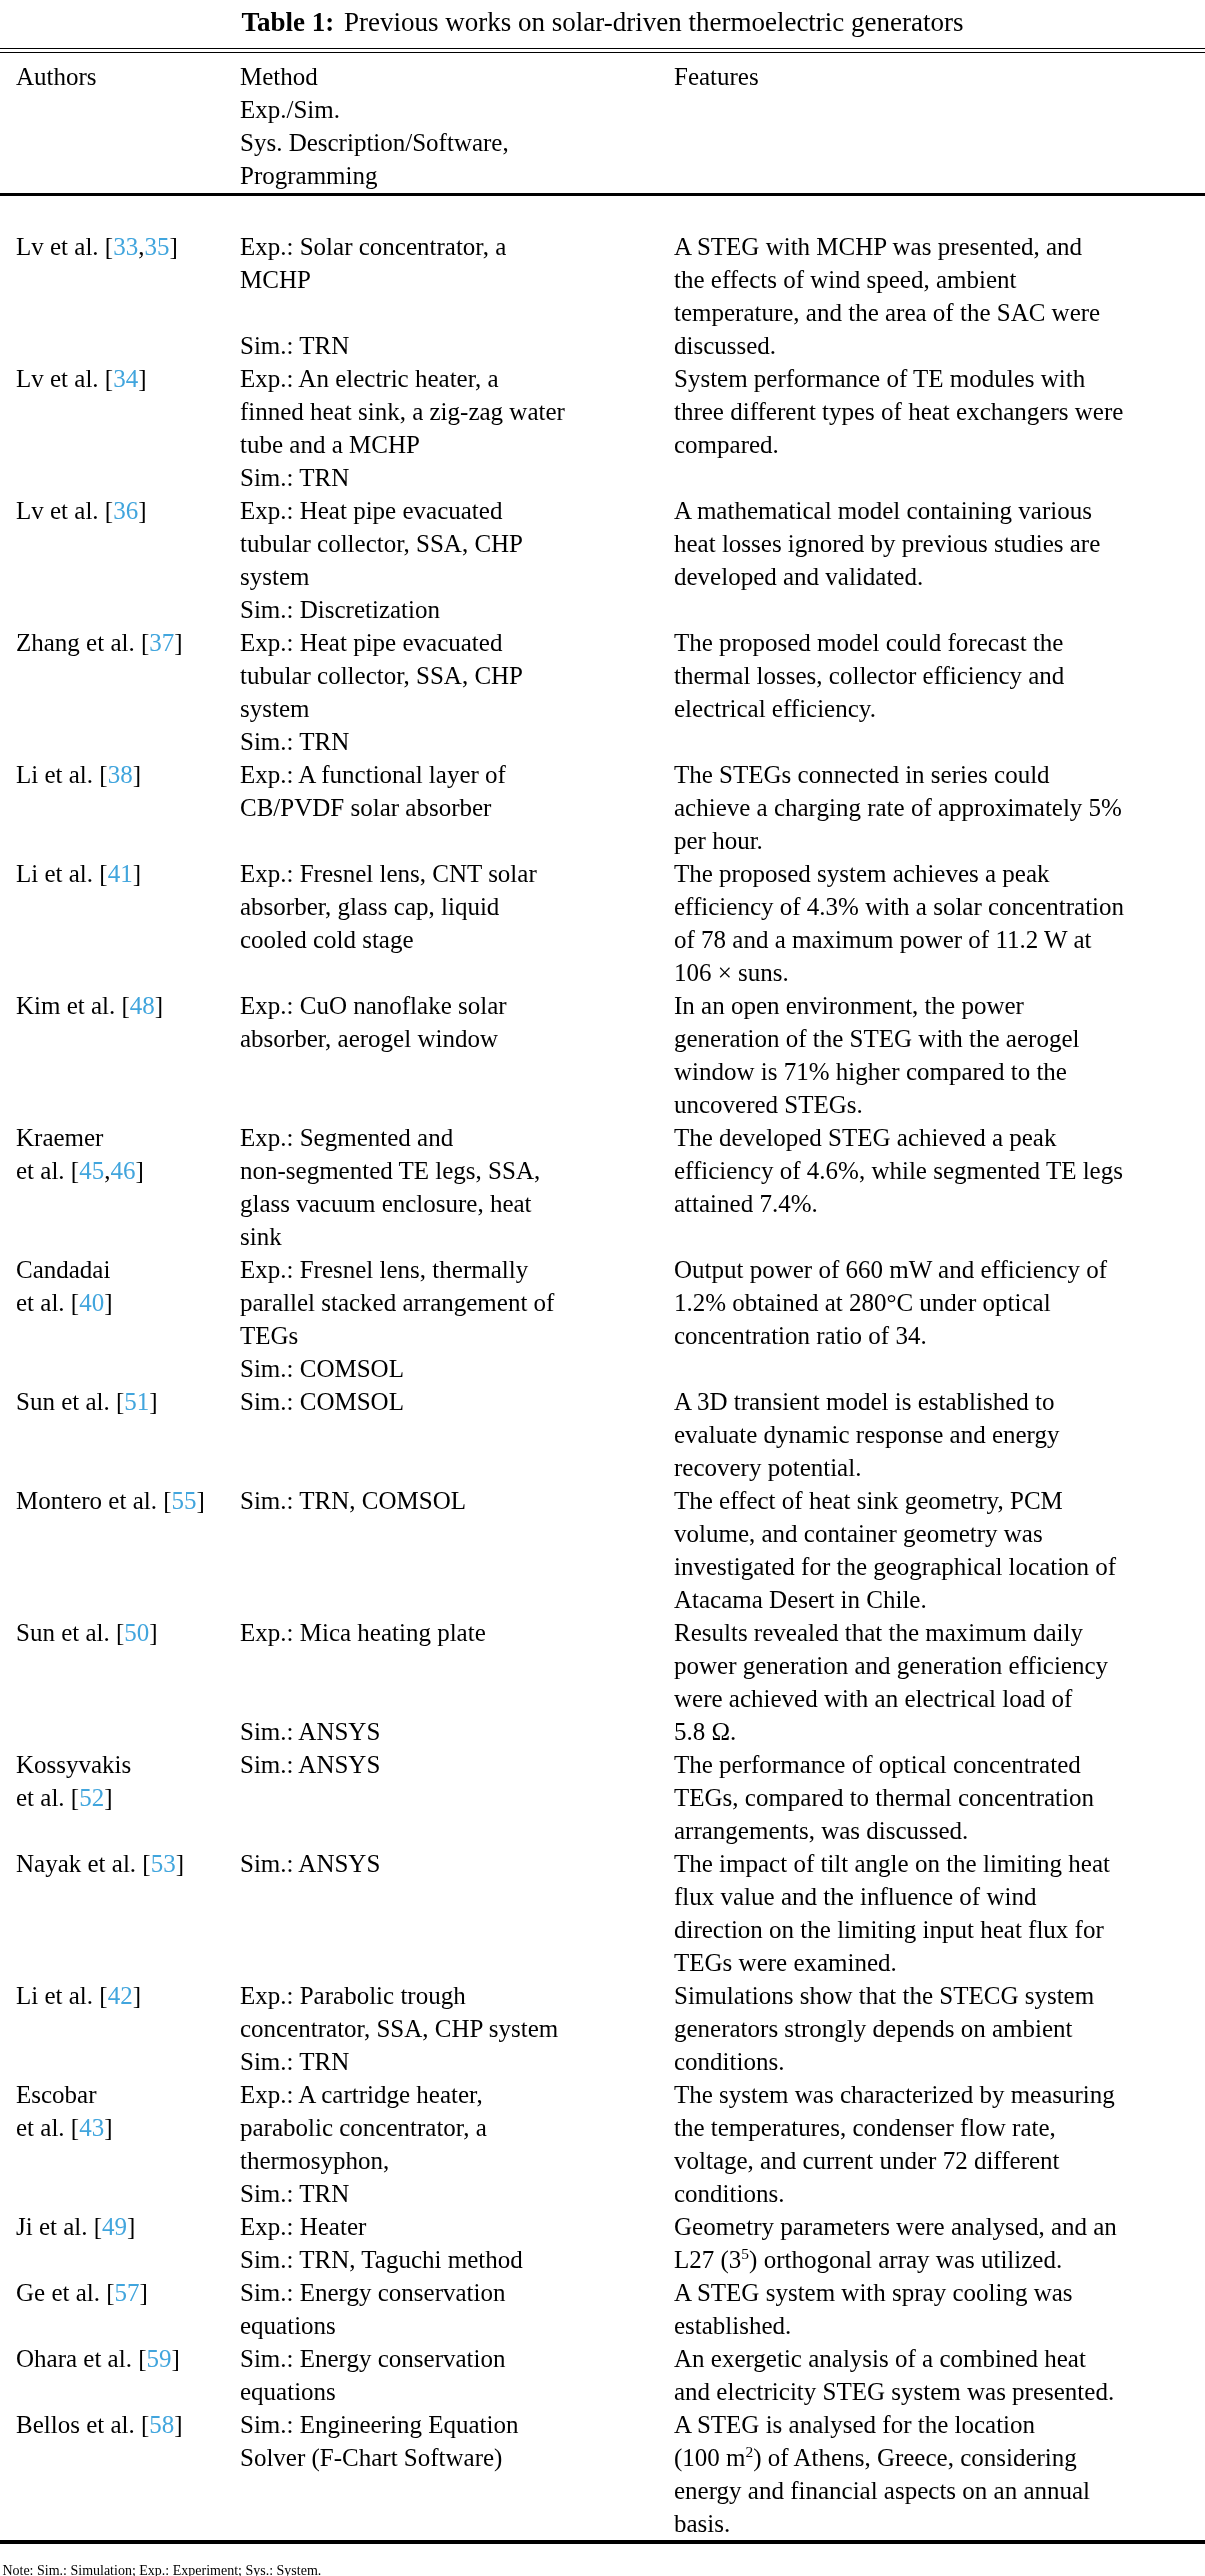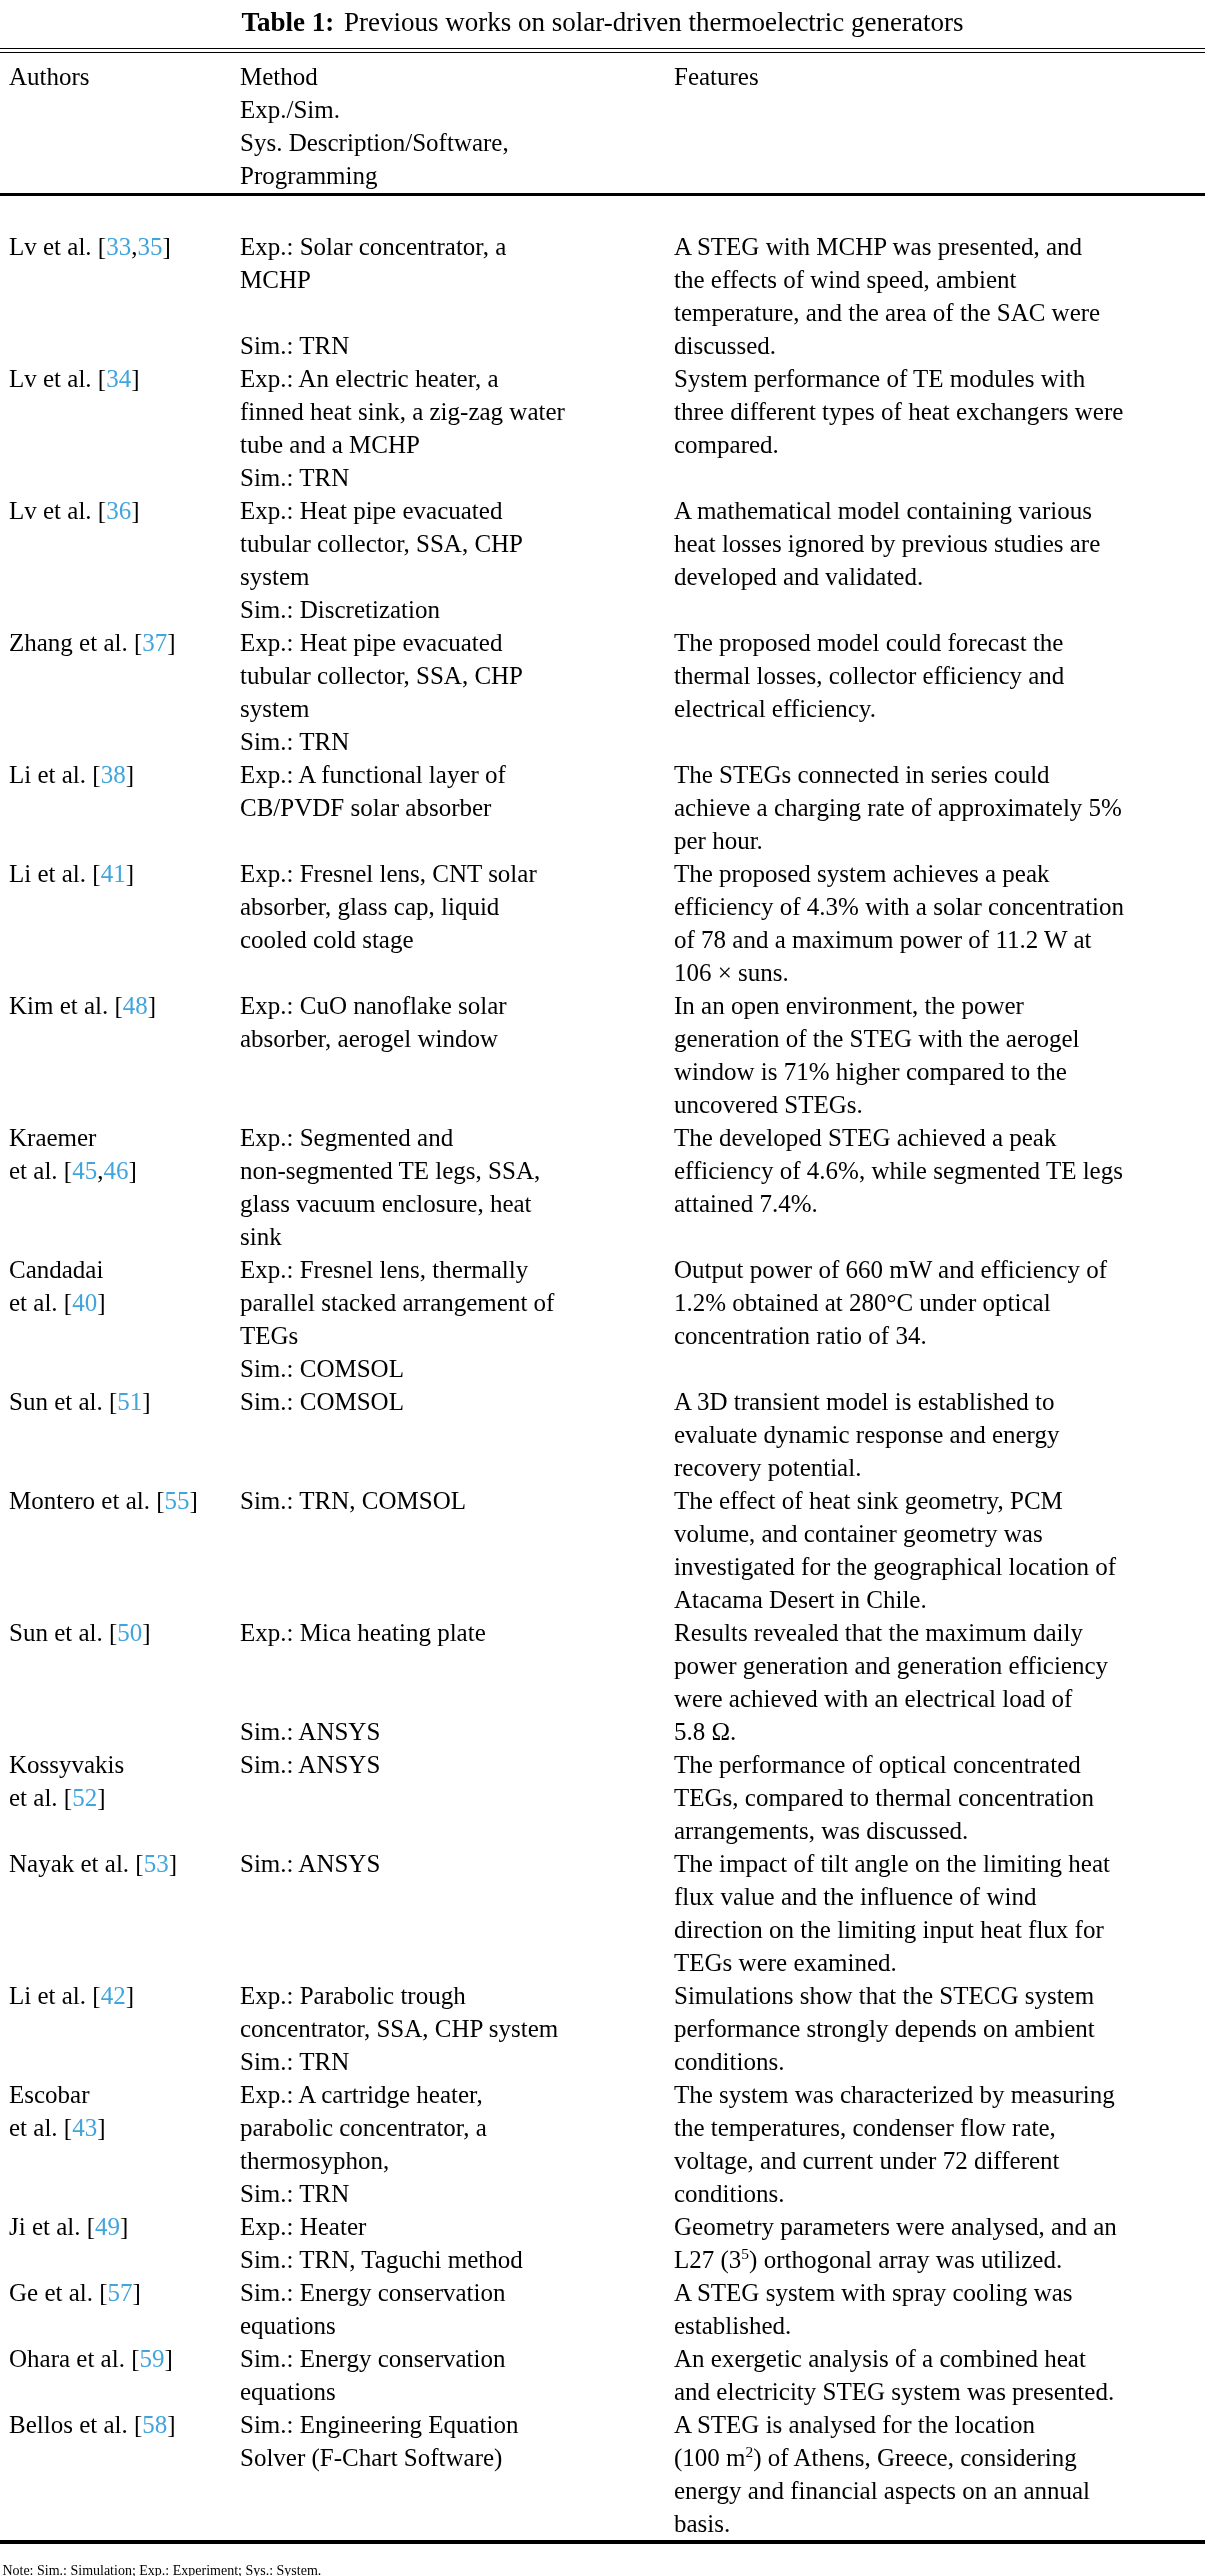--- a/index.html
+++ b/index.html
@@ -16,21 +16,21 @@
   .title .bold { font-weight:bold; margin-right:9.8px; }
   .rule-double {
     margin-top:8.6px; height:2.4px;
     border-top:1.8px solid #000; border-bottom:1.8px solid #000;
   }
   .rule-mid { height:3.1px; background:#000; margin-top:1.2px; }
   .rule-bottom { height:3.7px; background:#000; }
   .t-row { display:grid; grid-template-columns:240px 434px 1fr; }
   .t-header { margin-top:7.3px; }
   .cell { min-width:0; }
-  .cell.author { padding-left:9px; }
+  .cell.author { padding-left:16px; }
   .line {
     height:33px; line-height:33px; font-size:25px;
     white-space:nowrap; overflow:visible;
   }
   #rows { margin-top:34px; }
   .cite { color:var(--cite-color,#41a5dd); }
   sup { font-size:62%; vertical-align:super; line-height:0; }
   .note {
     font-size:14px; margin-top:14.7px; height:24.5px; line-height:24.5px;
     padding-left:2.4px; white-space:nowrap;
@@ -285,21 +285,21 @@
         <div class="cell author">
           <div class="line">Li et al. [<span class="cite">42</span>]</div>
         </div>
         <div class="cell method">
           <div class="line">Exp.: Parabolic trough</div>
           <div class="line">concentrator, SSA, CHP system</div>
           <div class="line">Sim.: TRN</div>
         </div>
         <div class="cell features">
           <div class="line">Simulations show that the STECG system</div>
-          <div class="line">performance strongly depends on ambient</div>
+          <div class="line">generators strongly depends on ambient</div>
           <div class="line">conditions.</div>
         </div>
       </div>
       <div class="t-row">
         <div class="cell author">
           <div class="line">Escobar</div>
           <div class="line">et al. [<span class="cite">43</span>]</div>
         </div>
         <div class="cell method">
           <div class="line">Exp.: A cartridge heater,</div>

